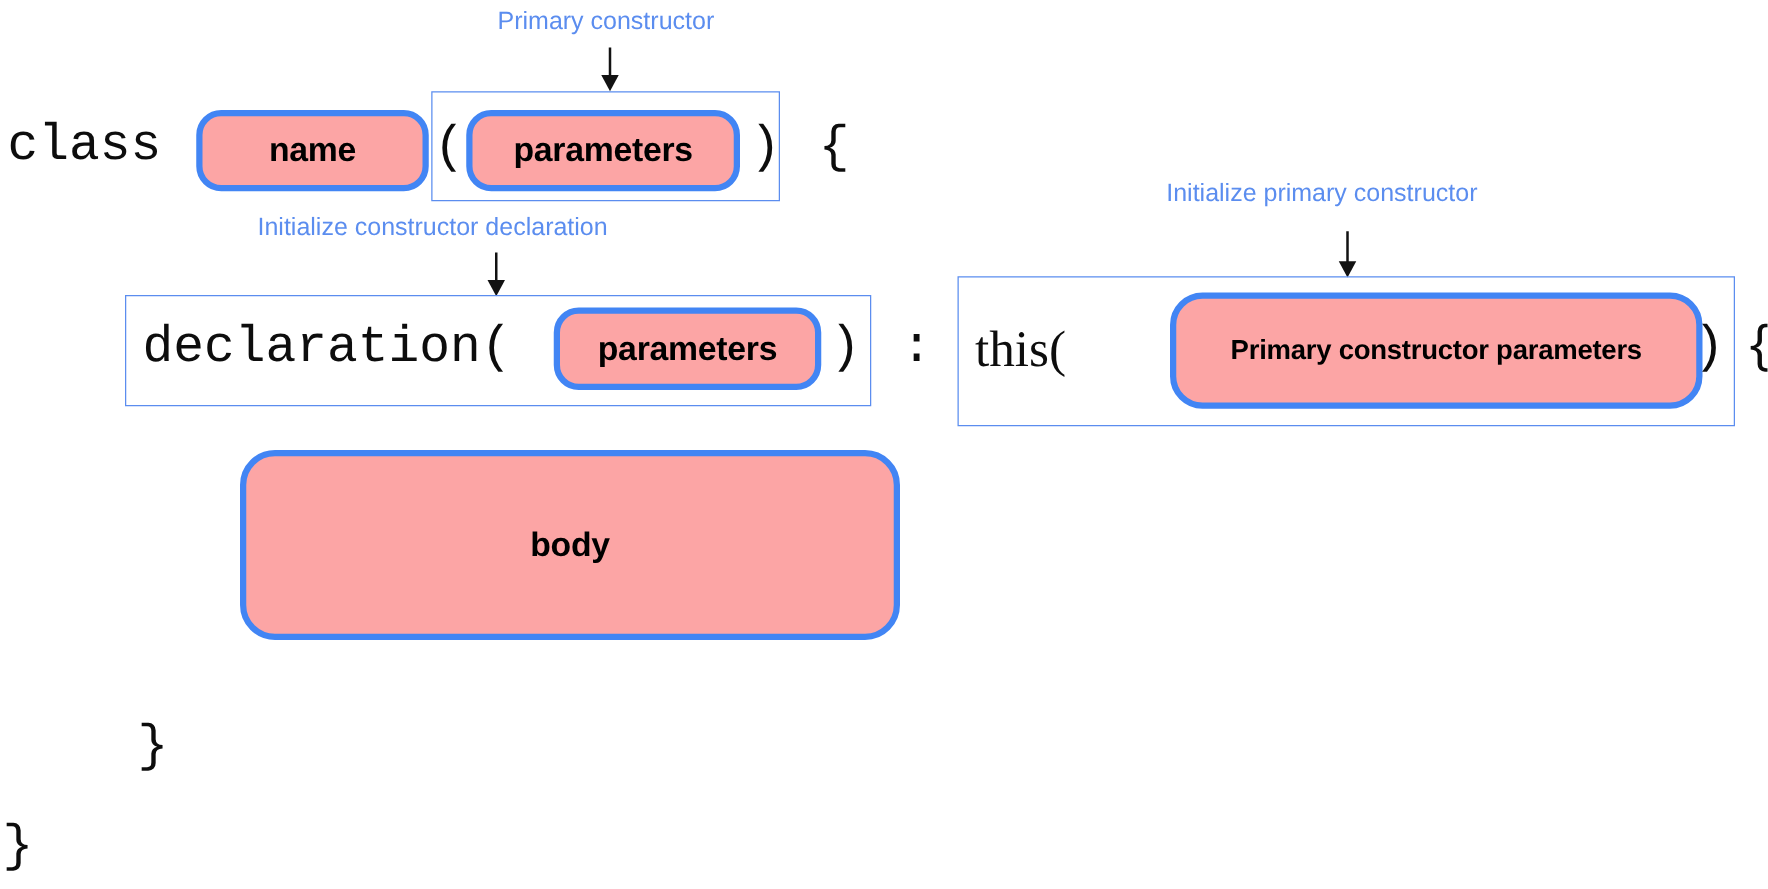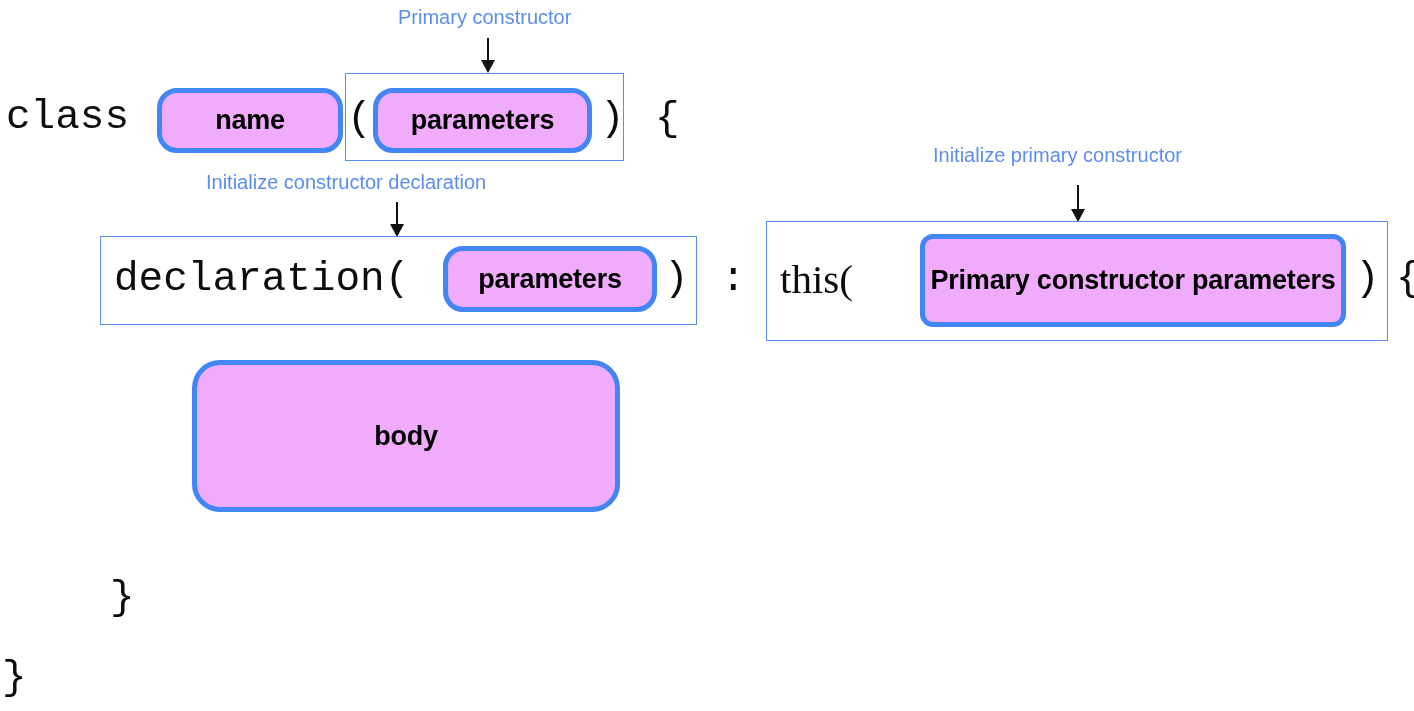--- a/index.html
+++ b/index.html
@@ -33,33 +33,33 @@
     box-sizing: border-box;
     background: transparent;
   }
 
   
   .slot {
     position: absolute;
     box-sizing: border-box;
     border: 5.5px solid #4285f4;
     border-radius: 20px;
-    background: #f0abfc;
+    background: #fca5a5;
     display: flex;
     align-items: center;
     justify-content: center;
     text-align: left;
     color: #000000;
     font-family: "Liberation Sans", sans-serif;
     font-weight: 700;
     font-size: 27px;
     line-height: 1.12;
     letter-spacing: -0.2px;
   }
-  .slot.two-line { font-size: 27px; border-radius: 13px; }
+  .slot.two-line { font-size: 22px; border-radius: 26px; margin-left: 16px; }
   .slot.body-slot { font-size: 27px; border-radius: 28px; font-weight: 700; }
 
   
   .caption {
     position: absolute;
     color: #5b8def;
     font-family: "Liberation Sans", sans-serif;
     font-size: 20px;
     line-height: 1;
     white-space: nowrap;
@@ -138,17 +138,17 @@
 <div class="thin-box" style="left:766px; top:221px; width:622px; height:120px;"></div>
 
 <div class="code" style="left:780px; top:259px;font-family:Liberation Serif, serif;">this(</div>
 
 <div class="slot two-line" style="left:920px; top:234px; width:426px; height:93px;">Primary constructor parameters</div>
 
 <div class="code" style="left:1355px; top:259px;">)</div>
 
 <div class="code" style="left:1396px; top:259px;">{</div>
 
-<div class="slot body-slot" style="left:192px; top:360px; width:428px; height:152px;">body</div>
+<div class="slot body-slot" style="left:192px; top:360px; width:528px; height:152px;">body</div>
 
 <div class="code small-brace" style="left:110px; top:578px;">}</div>
 
 <div class="code small-brace" style="left:2px; top:658px;">}</div>
 
 </body></html>

